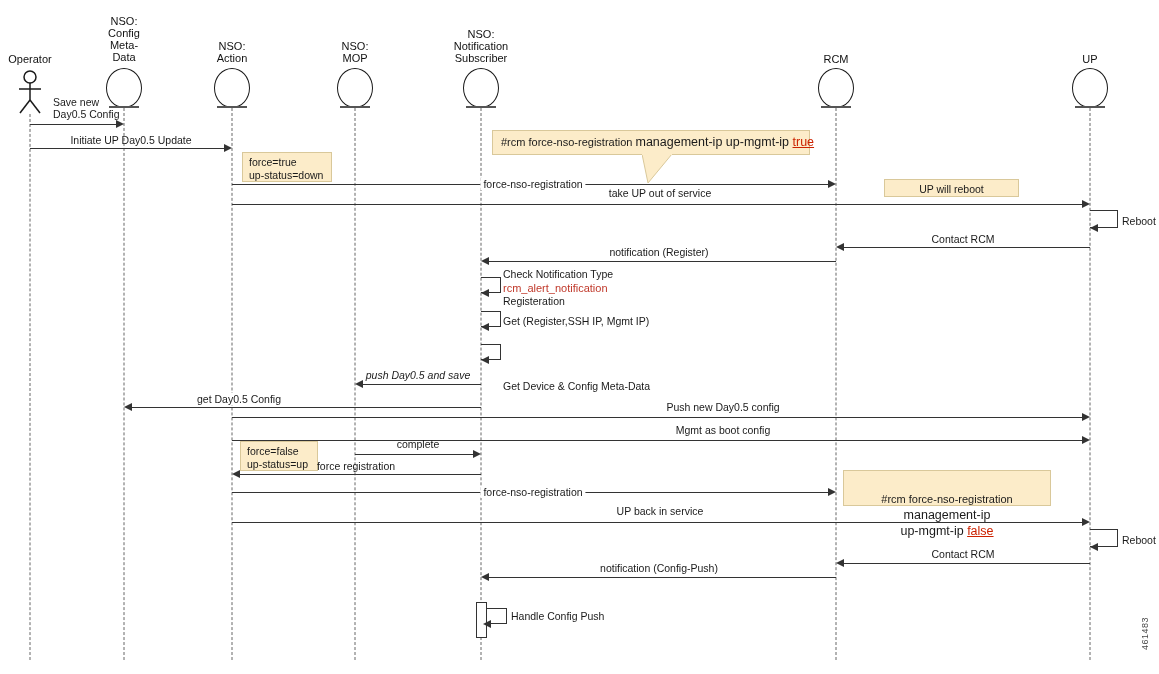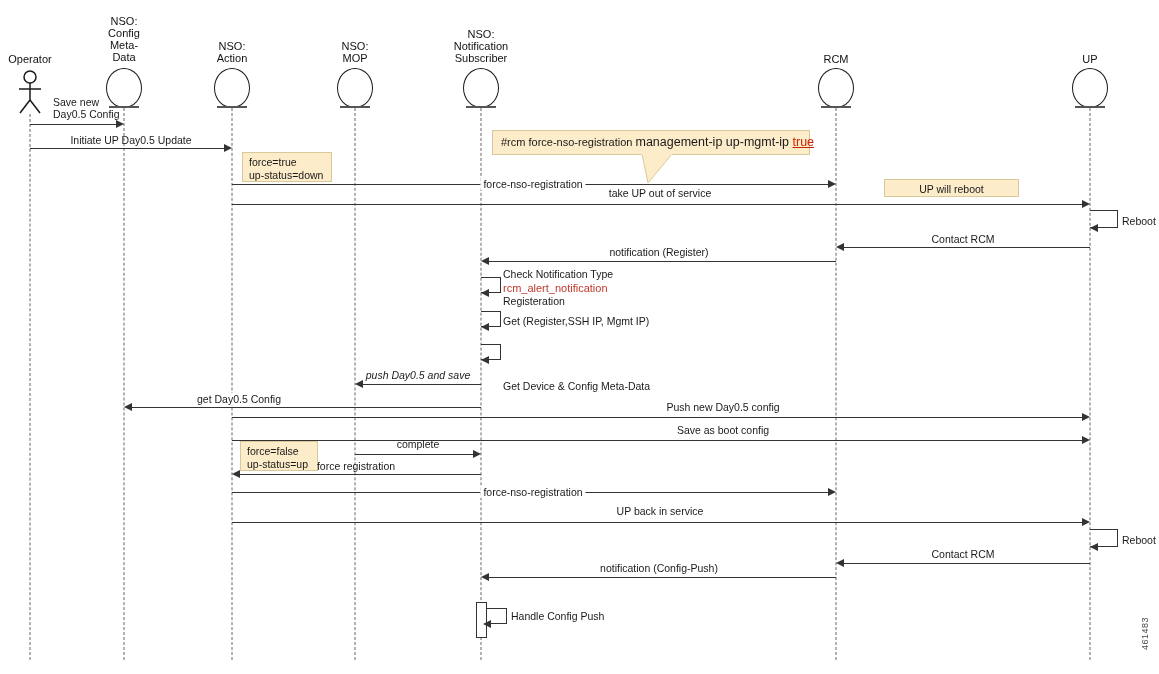--- a/index.html
+++ b/index.html
@@ -263,35 +263,39 @@
   <div class="arrow-l" style="left:355px; top:380px;"></div>
 
   <div class="msg-label centered" style="left:239px; top:393px;">get Day0.5 Config</div>
   <div class="msg-line" style="left:132px; top:407px; width:349px;"></div>
   <div class="arrow-l" style="left:124px; top:403px;"></div>
 
   <div class="msg-label centered" style="left:723px; top:401px;">Push new Day0.5 config</div>
   <div class="msg-line" style="left:232px; top:417px; width:850px;"></div>
   <div class="arrow-r" style="left:1082px; top:413px;"></div>
 
-  <div class="msg-label centered" style="left:723px; top:424px;">Save as boot config</div>
+  <div class="msg-label centered" style="left:723px; top:424px;">Mgmt as boot config</div>
   <div class="msg-line" style="left:232px; top:440px; width:850px;"></div>
   <div class="arrow-r" style="left:1082px; top:436px;"></div>
 
   <div class="note" style="left:240px; top:441px; width:78px; height:30px;">force=false
 up-status=up</div>
 
   <div class="msg-label centered" style="left:418px; top:438px; background:transparent;">complete</div>
   <div class="msg-line" style="left:355px; top:454px; width:118px;"></div>
   <div class="arrow-r" style="left:473px; top:450px;"></div>
 
   <div class="msg-label centered" style="left:356px; top:460px; background:transparent;">force registration</div>
   <div class="msg-line" style="left:240px; top:474px; width:241px;"></div>
   <div class="arrow-l" style="left:232px; top:470px;"></div>
 
+  <div class="callout" style="left:843px; top:470px; width:208px; height:36px; white-space:pre-line; line-height:16px;">
+    <span>#rcm force-nso-registration </span><span class="big">management-ip
+up-mgmt-ip </span><span class="big hl">false</span>
+  </div>
 
   <div class="msg-line" style="left:232px; top:492px; width:596px;"></div>
   <div class="arrow-r" style="left:828px; top:488px;"></div>
   <div class="msg-label centered" style="left:533px; top:486px;">force-nso-registration</div>
 
   <div class="msg-label centered" style="left:660px; top:505px; background:transparent;">UP back in service</div>
   <div class="msg-line" style="left:232px; top:522px; width:850px;"></div>
   <div class="arrow-r" style="left:1082px; top:518px;"></div>
 
   <div class="selfcall" style="left:1090px; top:529px; width:28px; height:18px;"></div>

